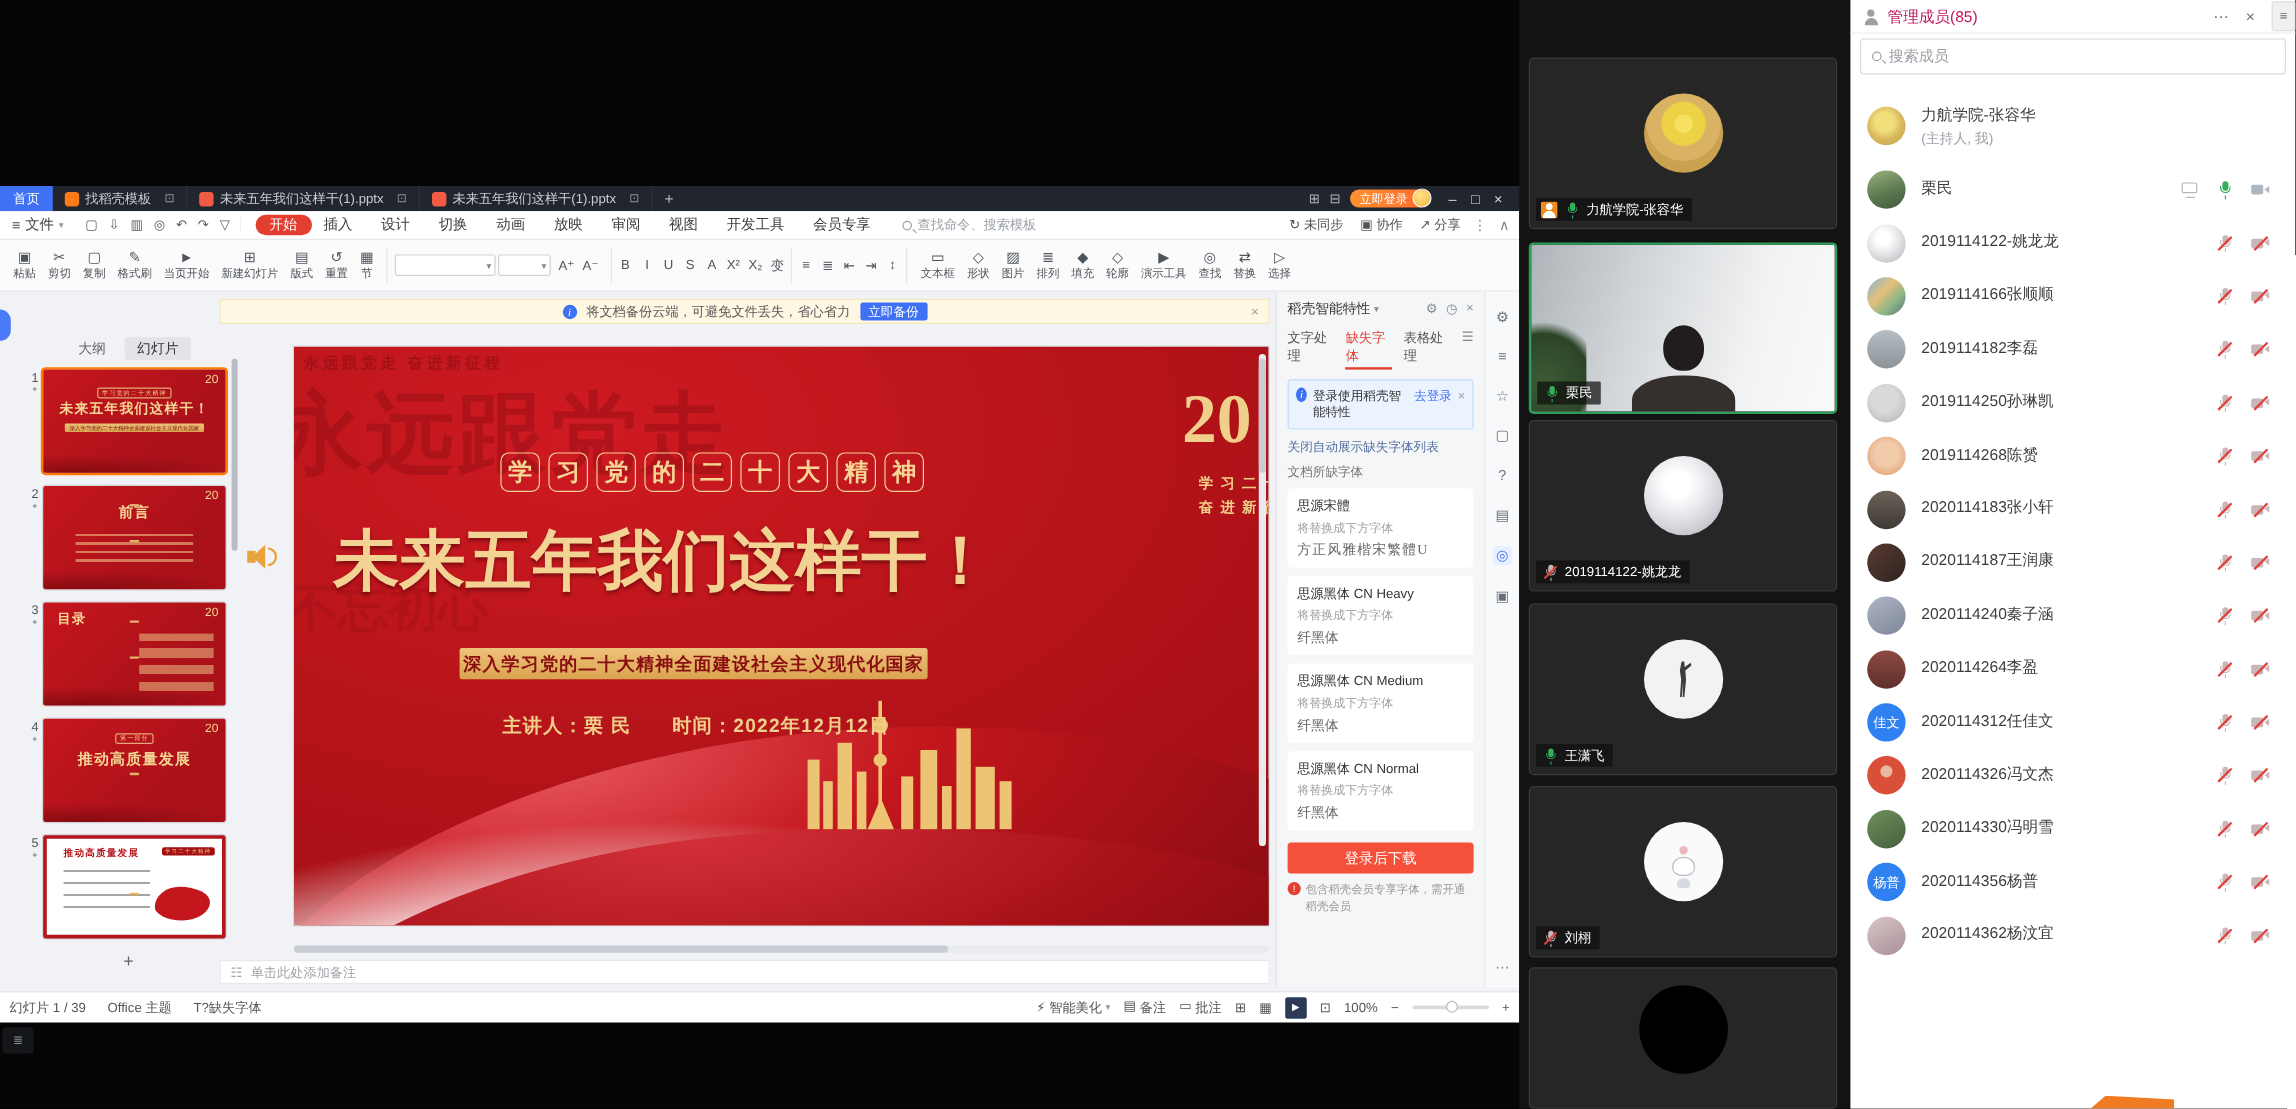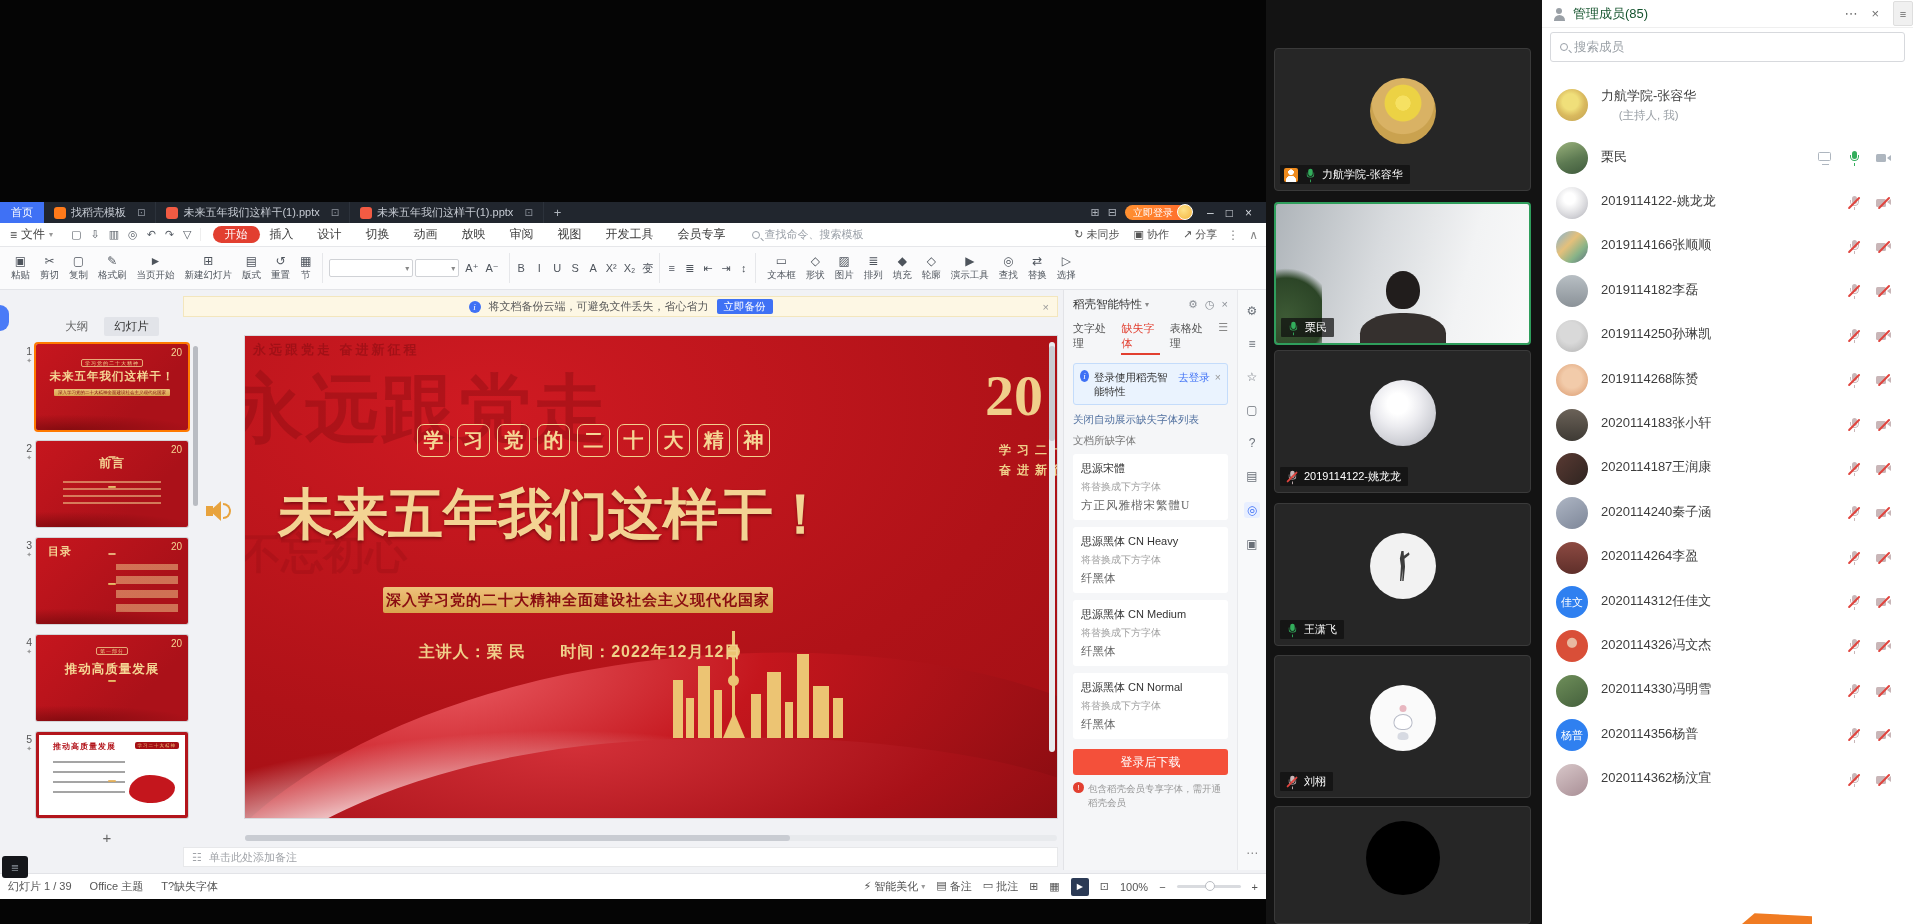--- a/index.html
+++ b/index.html
@@ -2,21 +2,21 @@
 <html><head>
 <meta charset="utf-8">
 <style>
   * { margin:0; padding:0; box-sizing:border-box; }
   html,body { width:1913px; height:924px; background:#000; overflow:hidden;
     font-family:"Liberation Sans","DejaVu Sans",sans-serif; }
   .abs { position:absolute; }
   #stage { position:relative; width:1913px; height:924px; background:#050505; }
 
   
-  #wps { left:0; top:155px; width:1266px; height:697px; background:#f1f2f5; overflow:hidden;margin-top:47px; }
+  #wps { left:0; top:155px; width:1266px; height:697px; background:#f1f2f5; overflow:hidden; }
 
   
   .tabbar { left:0; top:0; width:100%; height:21px; background:#21262e; display:flex; align-items:stretch; color:#c7ccd4; font-size:11px; }
   .hometab { width:44px; background:#3f71f5; color:#fff; display:flex; align-items:center; justify-content:center; }
   .wtab { display:flex; align-items:center; gap:5px; padding:0 10px; border-right:1px solid #2c323b; max-width:200px; white-space:nowrap; }
   .ticon { width:12px; height:12px; border-radius:3px; display:inline-flex; align-items:center; justify-content:center; font-size:8px; color:#fff; flex:0 0 auto; }
   .ticon.docer { background:#ff7a1a; }
   .ticon.ppt { background:#f25b43; }
   .tabctl { color:#8d939c; font-size:10px; margin-left:6px; }
   .newtab { display:flex; align-items:center; padding:0 10px; color:#aeb4bc; font-size:13px; }
@@ -49,21 +49,21 @@
   .fmtrow { display:flex; gap:7px; font-size:11px; color:#4e545c; align-items:center; }
   .fmtrow span { min-width:11px; text-align:center; }
 
   
   .banner { left:183px; top:94px; width:875px; height:21px; background:#fdf7e4; border:1px solid #f3e6bd; display:flex; align-items:center; justify-content:center; gap:8px; font-size:11px; color:#5a5a5a; }
   .info-i { width:12px; height:12px; border-radius:50%; background:#3f71f5; color:#fff; font-size:9px; display:inline-flex; align-items:center; justify-content:center; font-style:italic; font-family:"Liberation Serif",serif; }
   .bk-btn { background:#3f71f5; color:#fff; font-size:10.5px; height:15px; padding:0 7px; border-radius:2px; display:flex; align-items:center; }
   .bn-close { position:absolute; right:8px; color:#999; font-size:11px; }
 
   
-  .thumbpanel { left:18px; top:115px; width:178px; height:600px; }
+  .thumbpanel { left:18px; top:126px; width:178px; height:600px; }
   .ttabs { display:flex; justify-content:center; gap:6px; font-size:11.5px; color:#666; margin-bottom:8px; }
   .ttab { padding:2px 10px; border-radius:2px; }
   .ttab.active { background:#e2e4e9; color:#333; }
   .thumbrow { display:flex; gap:4px; margin-bottom:11px; }
   .tnum { width:14px; text-align:right; font-size:10.5px; color:#555; padding-top:1px; }
   .tnum small { display:block; color:#999; font-size:7px; }
   .thumb { position:relative; width:152px; height:86px; border-radius:2px; overflow:hidden;
     background:linear-gradient(135deg,#c6161e 0%,#ab1119 70%); color:#f2cf8e; box-shadow:0 0 0 1px rgba(0,0,0,.12); }
   [data-variant~="selected"] .thumb { box-shadow:0 0 0 2px #ff7a00; }
   .t-corner { position:absolute; top:3px; right:6px; font-size:10px; color:#f5d694; }
@@ -215,34 +215,34 @@
   .scrwrap { position:relative; width:16px; height:16px; display:inline-block; }
   .scrwrap .scr { position:absolute; left:1px; top:2px; width:13px; height:9px; border:1.6px solid #aeb6bf; border-radius:1.5px; }
   .scrwrap::after { content:''; position:absolute; left:5px; bottom:1px; width:7px; height:1.6px; background:#aeb6bf; }
 
   
   #meetpanel { left:1542px; top:0; width:371px; height:924px; background:#fff; }
   .mp-head { position:absolute; left:0; top:0; width:100%; height:28px; border-bottom:1px solid #efefef; display:flex; align-items:center; padding:0 10px; gap:7px; }
   .person-ic { position:relative; width:14px; height:14px; }
   .person-ic::before { content:''; position:absolute; left:4px; top:1px; width:6px; height:6px; border-radius:50%; background:#9aa0a6; }
   .person-ic::after { content:''; position:absolute; left:1.5px; top:8px; width:11px; height:6px; border-radius:6px 6px 0 0; background:#9aa0a6; }
-  .mp-title { font-size:13px; color:#14532d; }
+  .mp-title { font-size:13px; color:#be185d; }
   .mp-headic { margin-left:auto; display:flex; gap:14px; color:#707070; font-size:13px; padding-right:24px; }
   .collapsebtn { position:absolute; right:0; top:1px; width:20px; height:25px; background:#f0f0f0; border:1px solid #dedede; border-radius:2px; color:#666; font-size:11px; display:flex; align-items:center; justify-content:center; }
   .mp-search { position:absolute; left:8px; top:32px; width:355px; height:30px; border:1px solid #d7d9dd; border-radius:3px; display:flex; align-items:center; gap:6px; padding:0 9px; color:#9aa0a6; font-size:12.5px; background:#fff; }
   .toast { position:absolute; left:103px; top:32px; width:268px; height:40px; background:#3d3d3d; color:#fff; font-size:12.5px; display:flex; align-items:center; padding-left:36px; gap:6px; }
   .toast .tic { position:absolute; right:10px; display:flex; gap:2px; font-size:15px; color:#6f6f6f; }
   .toast .tic span:last-child { color:#8d8d8d; }
   .plist { position:absolute; left:0; top:74px; width:371px; height:850px; overflow:hidden; display:flex; flex-direction:column; }
   .prow { position:relative; display:flex; align-items:center; height:44.4px; flex:0 0 auto; padding-left:14px; }
   .prow[data-variant="host"] { height:62px; }
   .avatar { width:32px; height:32px; border-radius:50%; background:#2f80f0; color:#fff; font-size:11px; display:flex; align-items:center; justify-content:center; flex:0 0 auto; }
   .pinfo { margin-left:13px; }
   .pname { font-size:13px; color:#3d3d3d; white-space:nowrap; }
-  .psub { font-size:11.5px; color:#9aa0a6; margin-top:3px;text-align:center; }
+  .psub { font-size:11.5px; color:#9aa0a6; margin-top:3px; }
   .psub:empty { display:none; }
   .picons { position:absolute; right:20px; display:flex; gap:13px; align-items:center; }
   .toast-peek { left:1742px; top:912px; width:70px; height:12px; background:#f07b22; clip-path:polygon(0 100%,18% 10%,100% 35%,100% 100%); }
 
   .taskicon { left:2px; top:856px; width:26px; height:22px; background:#14161a; border-radius:3px; color:#8a929a; font-size:10px; display:flex; align-items:center; justify-content:center; }
 </style>
 </head>
 <body>
 
 <div id="stage">

